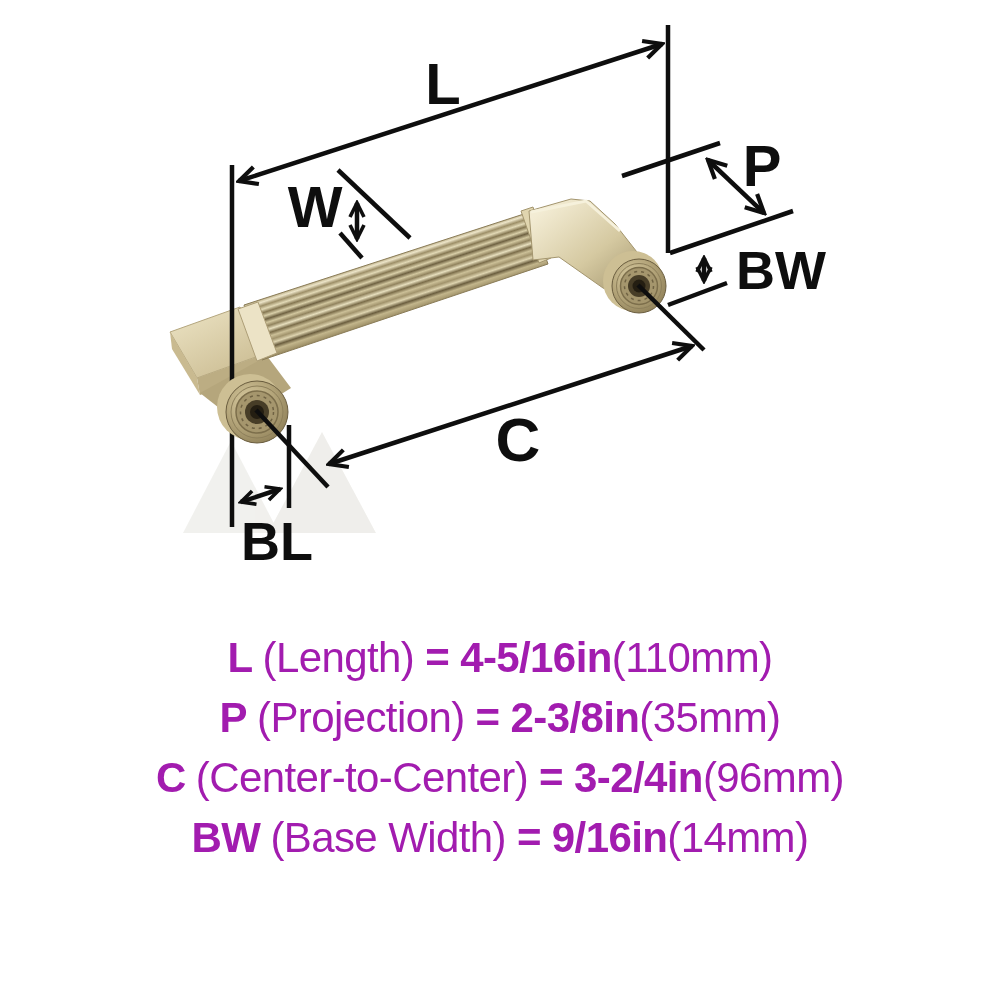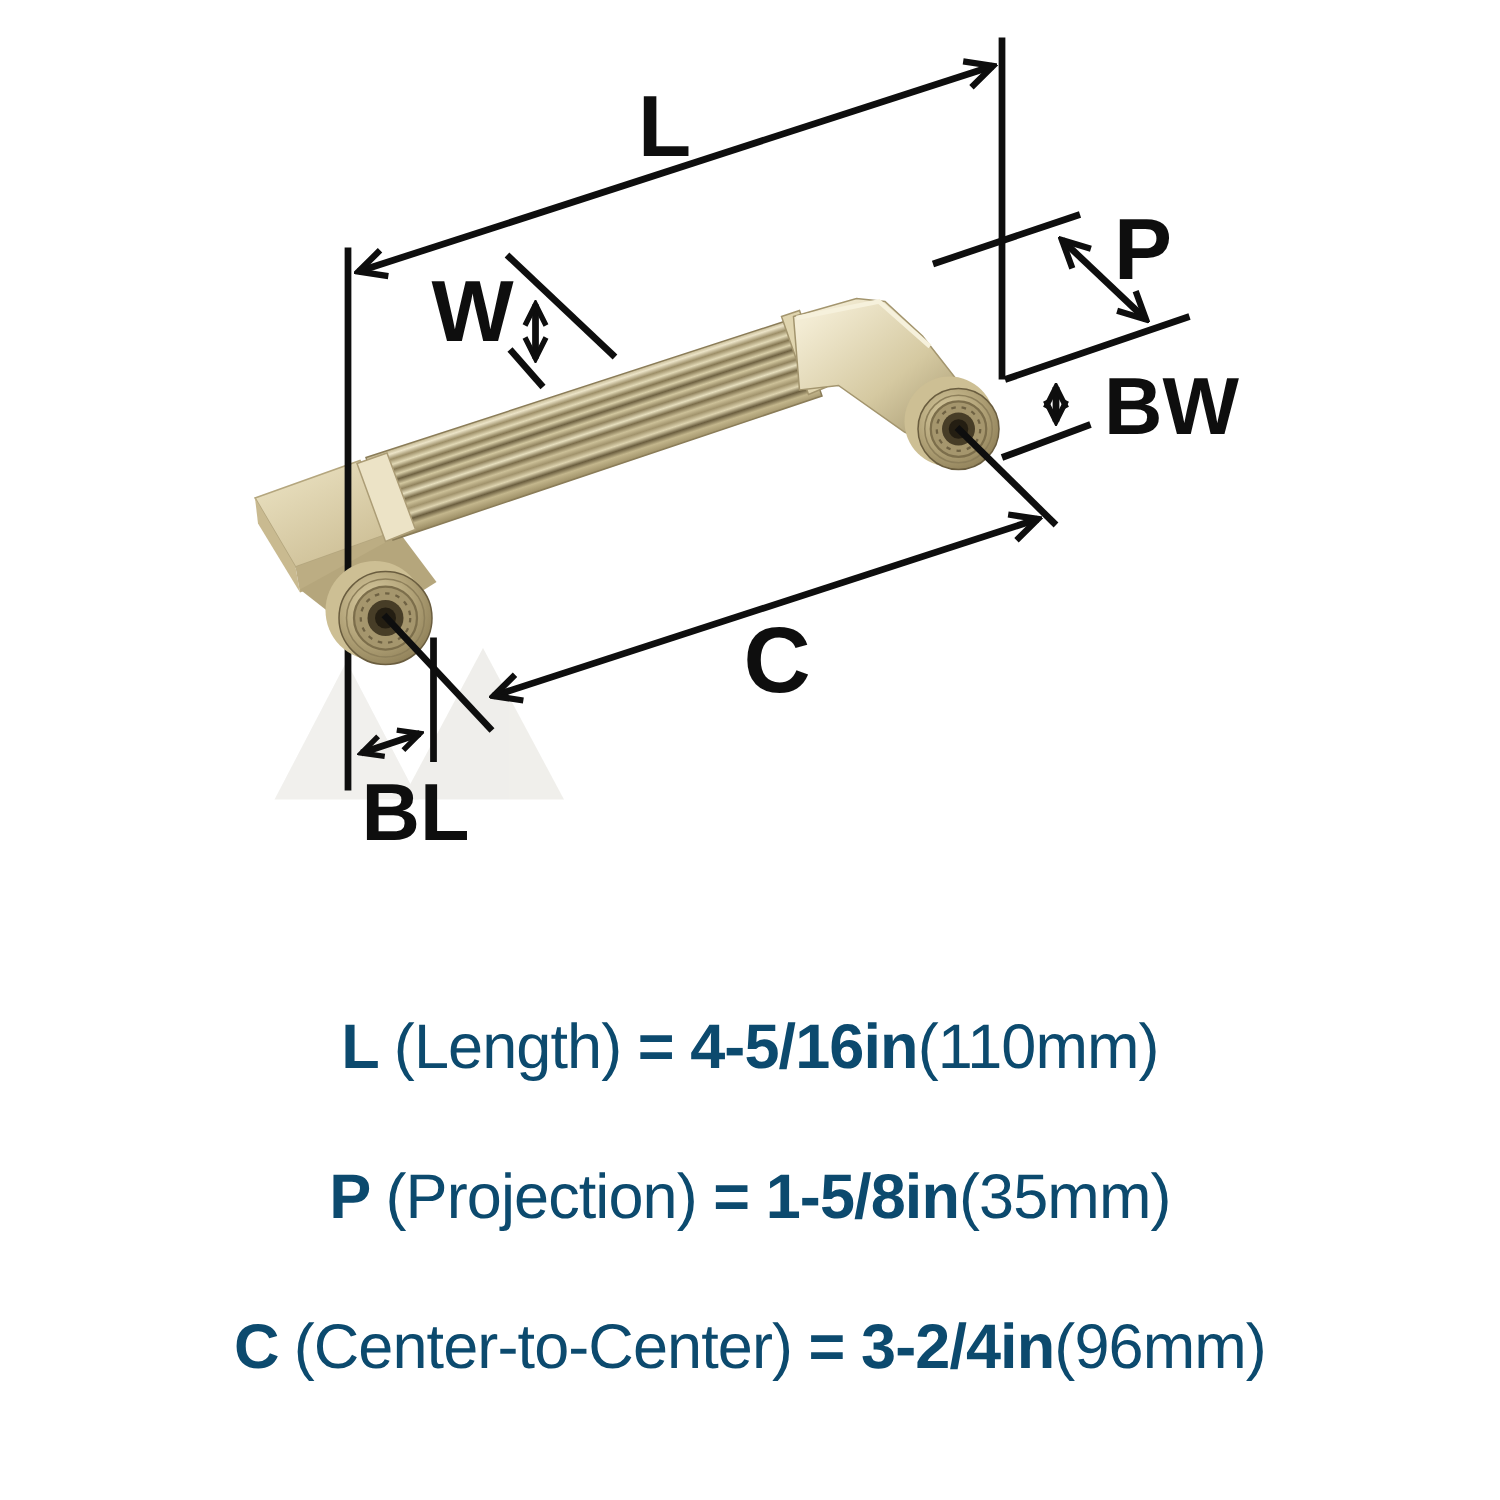--- a/index.html
+++ b/index.html
@@ -1,22 +1,22 @@
 <!DOCTYPE html>
 <html><head>
 <meta charset="utf-8">
 <style>
   html,body{margin:0;padding:0;background:#ffffff;}
   body{width:1000px;height:1000px;position:relative;overflow:hidden;
        font-family:"Liberation Sans", sans-serif;}
   .diagram-wrap{position:absolute;left:0;top:0;width:1000px;height:600px;}
   svg text{font-family:"Liberation Sans", sans-serif;font-weight:bold;fill:#0e0e0e;}
   .spec-list{position:absolute;left:0;top:628px;width:1000px;text-align:center;}
-  .spec-row{height:60px;line-height:60px;font-size:42px;color:#0c4a6e;
-            letter-spacing:-0.6px;white-space:nowrap;margin-top:40px;}
+  .spec-row{height:60px;line-height:60px;font-size:42px;color:#a21caf;
+            letter-spacing:-0.6px;white-space:nowrap;}
   .spec-abbr{font-weight:700;margin-right:10px;}
   .spec-name{font-weight:400;margin-right:11px;}
   .spec-eq{font-weight:700;margin-right:11px;}
   .spec-in{font-weight:700;}
   .spec-mm{font-weight:400;}
 </style>
 </head>
 <body>
 
 <div class="diagram-wrap">
@@ -145,18 +145,21 @@
     <text x="781" y="289" font-size="54" text-anchor="middle">BW</text>
   </g>
 </svg>
 </div>
 
 <div class="spec-list">
   <div class="spec-row">
     <span class="spec-abbr">L</span><span class="spec-name">(Length)</span><span class="spec-eq">=</span><span class="spec-in">4-5/16in</span><span class="spec-mm">(110mm)</span>
   </div>
   <div class="spec-row">
-    <span class="spec-abbr">P</span><span class="spec-name">(Projection)</span><span class="spec-eq">=</span><span class="spec-in">1-5/8in</span><span class="spec-mm">(35mm)</span>
+    <span class="spec-abbr">P</span><span class="spec-name">(Projection)</span><span class="spec-eq">=</span><span class="spec-in">2-3/8in</span><span class="spec-mm">(35mm)</span>
   </div>
   <div class="spec-row">
     <span class="spec-abbr">C</span><span class="spec-name">(Center-to-Center)</span><span class="spec-eq">=</span><span class="spec-in">3-2/4in</span><span class="spec-mm">(96mm)</span>
   </div>
+  <div class="spec-row">
+    <span class="spec-abbr">BW</span><span class="spec-name">(Base Width)</span><span class="spec-eq">=</span><span class="spec-in">9/16in</span><span class="spec-mm">(14mm)</span>
+  </div>
 </div>
 
 </body></html>

